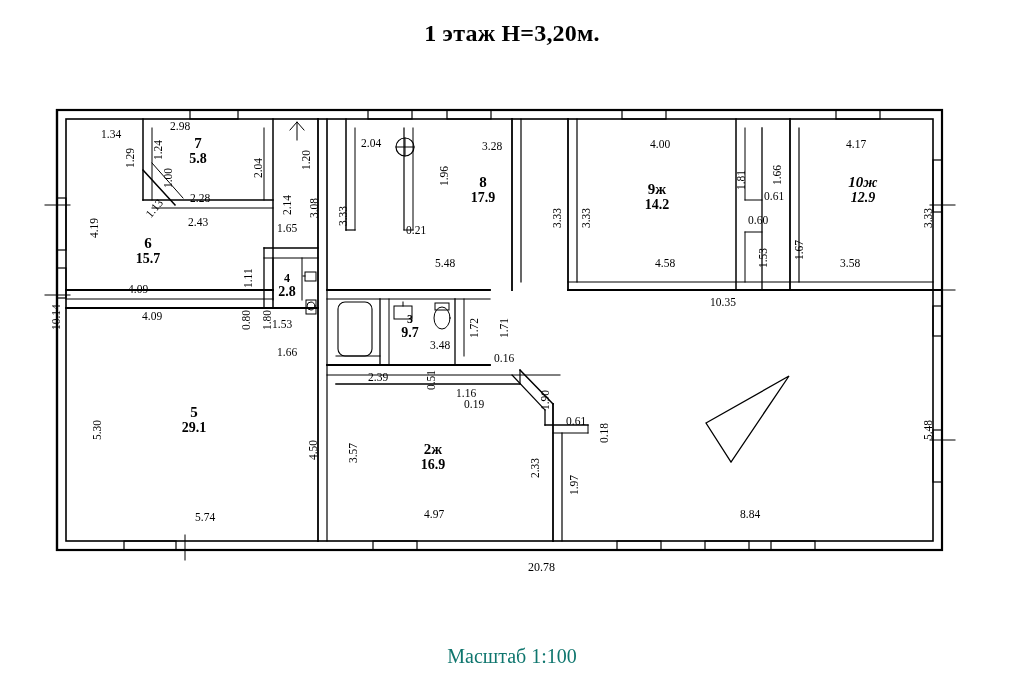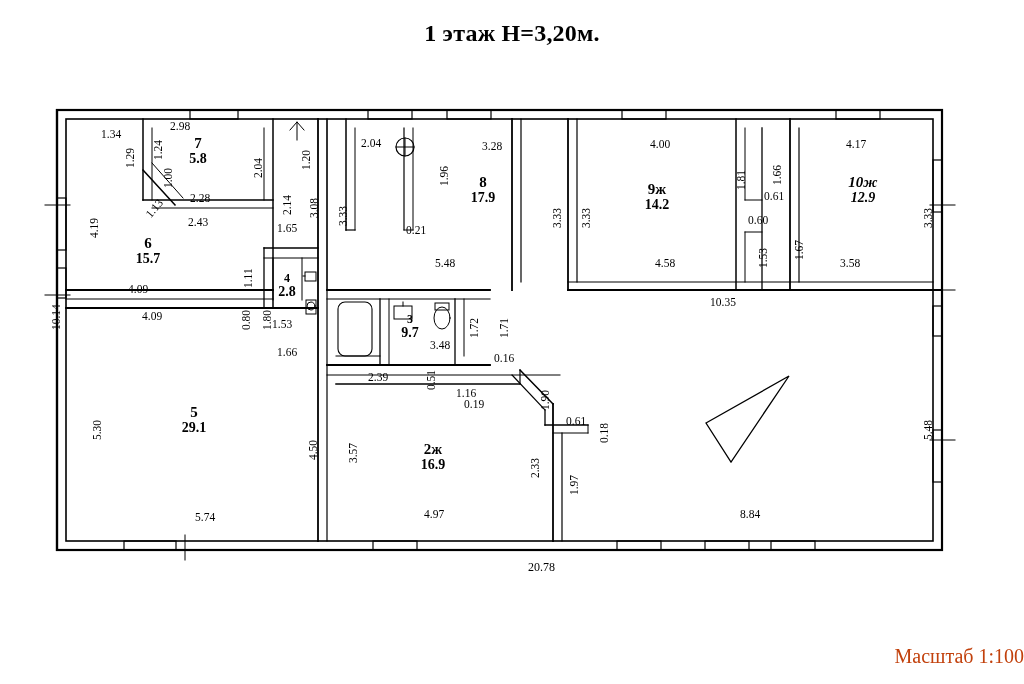--- a/index.html
+++ b/index.html
@@ -29,23 +29,23 @@
     font-size: 24px;
     font-weight: bold;
     color: #000;
     letter-spacing: 0.2px;
   }
   .scale-label {
     position: absolute;
     left: 0;
     top: 645px;
     width: 1024px;
-    text-align: right;
+    text-align: center;
     font-size: 20px;
-    color: #c2410c;
+    color: #0f766e;
   }
   svg.plan {
     position: absolute;
     left: 0;
     top: 0;
   }
   .room-label {
     position: absolute;
     text-align: center;
     color: #000;

